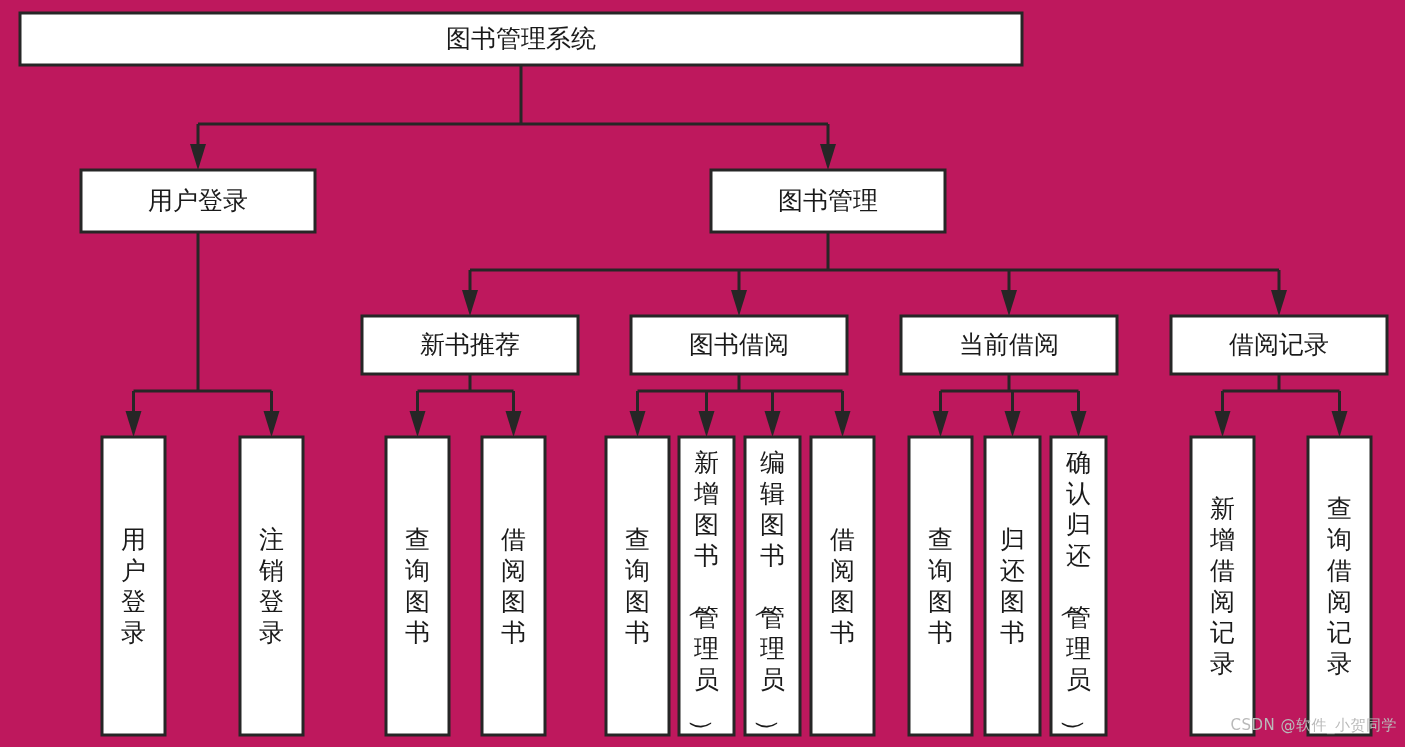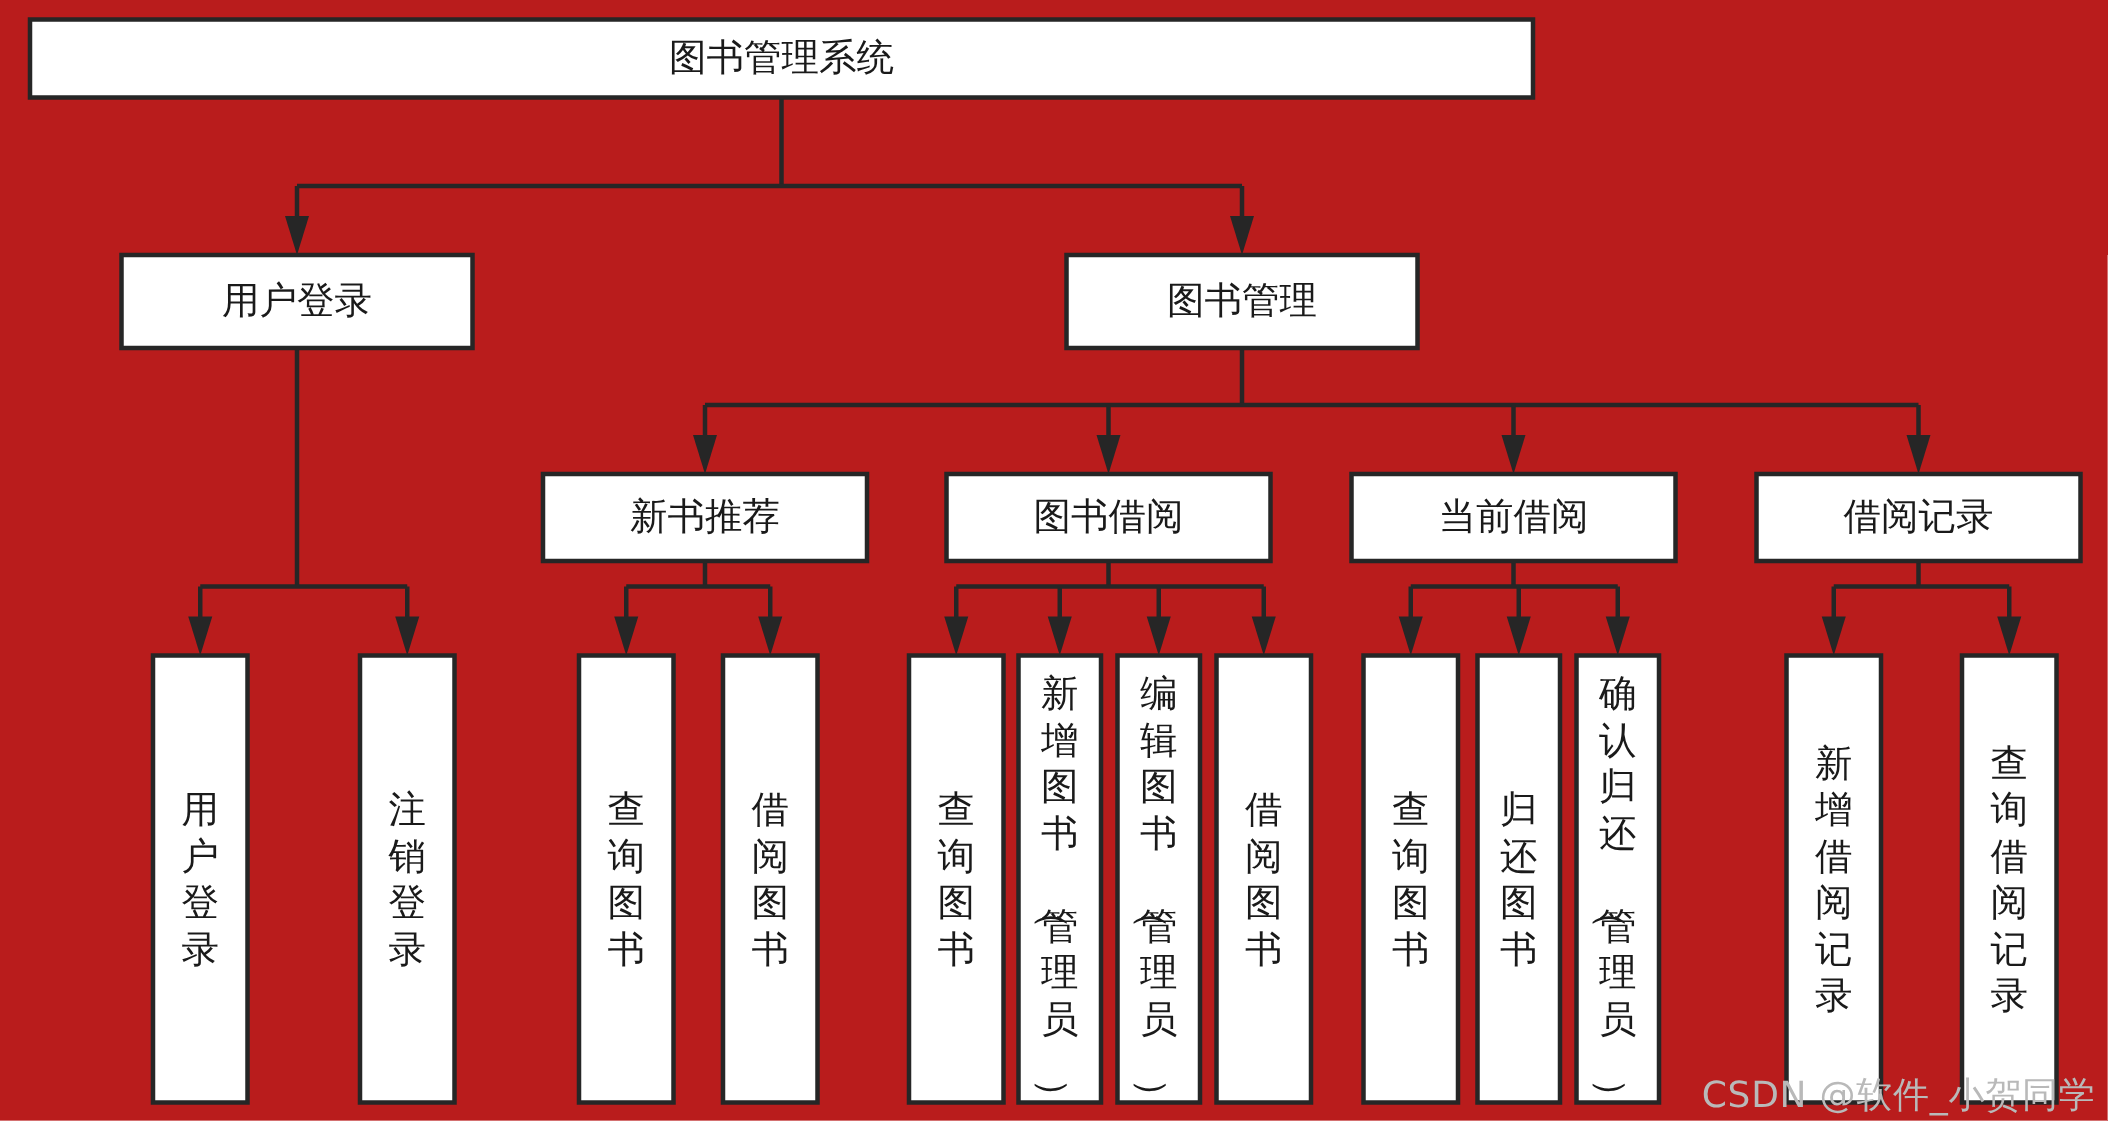--- a/index.html
+++ b/index.html
@@ -11,21 +11,21 @@
   body {
     width: 1405px;
     height: 747px;
     overflow: hidden;
     font-family: "DejaVu Sans", "Liberation Sans", sans-serif;
   }
   #diagram-root {
     position: relative;
     width: 1405px;
     height: 747px;
-    background: #b91c1c;
+    background: #be185d;
   }
   svg#tree-svg {
     position: absolute;
     left: 0;
     top: 0;
     width: 1405px;
     height: 747px;
     display: block;
   }
   .node-rect {
@@ -52,23 +52,23 @@
     fill: none;
     stroke-linecap: butt;
   }
   .arrow-head {
     fill: #262626;
     stroke: none;
   }
   .watermark {
     position: absolute;
     right: 8px;
-    bottom: 1px;
+    bottom: 12px;
     color: #b9b9b9;
-    font-size: 24px;
+    font-size: 15px;
     font-family: "DejaVu Sans", "Liberation Sans", sans-serif;
     letter-spacing: 0.5px;
     white-space: nowrap;
     user-select: none;
   }
 </style>
 </head>
 <body>
 
 <div id="diagram-root">

